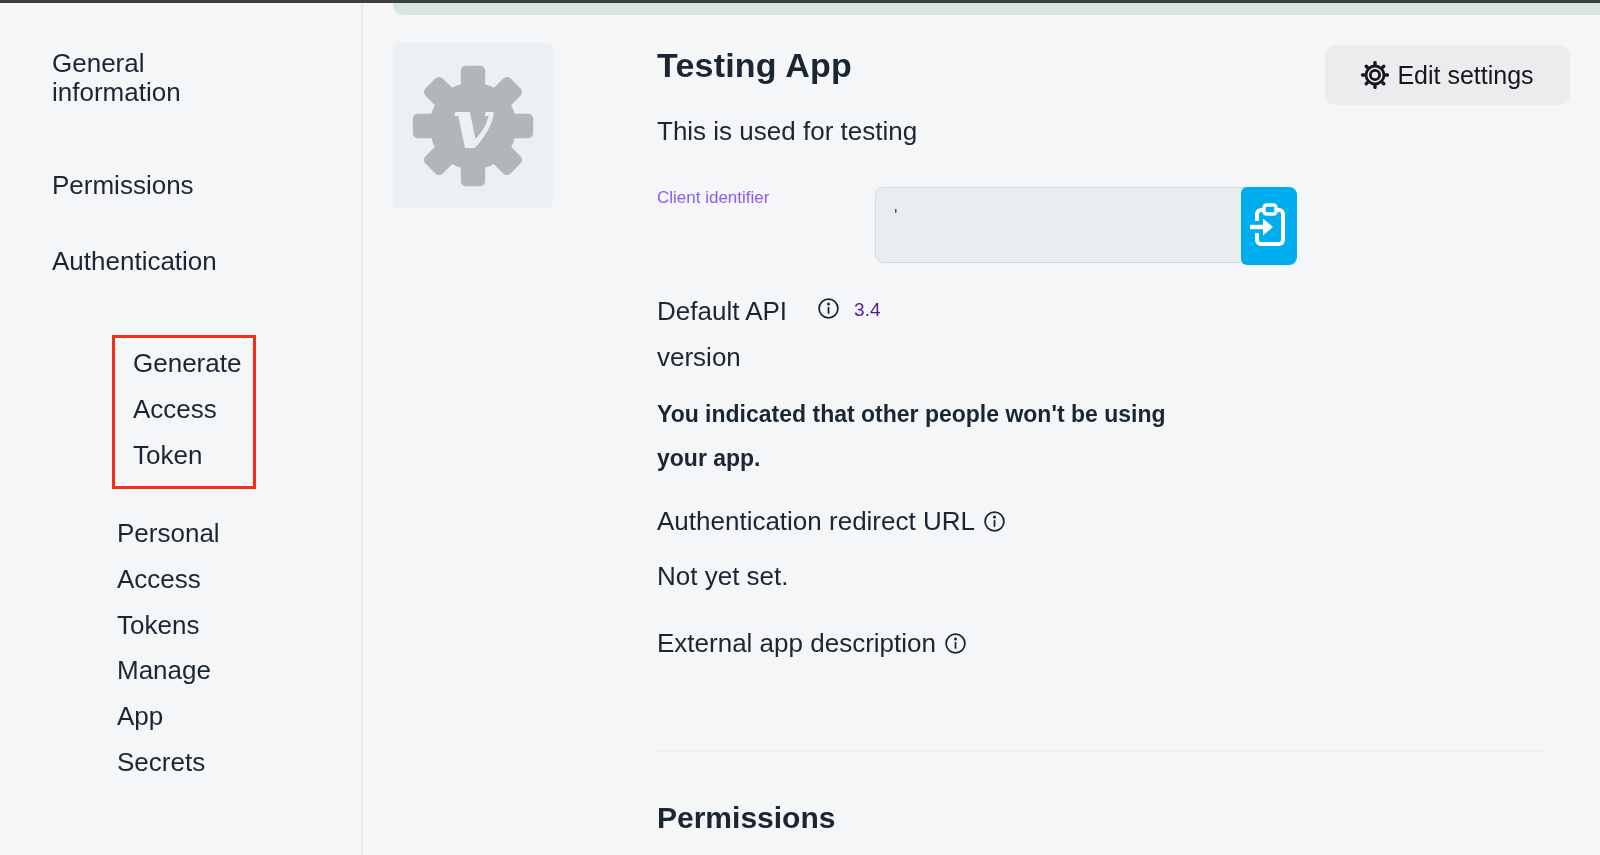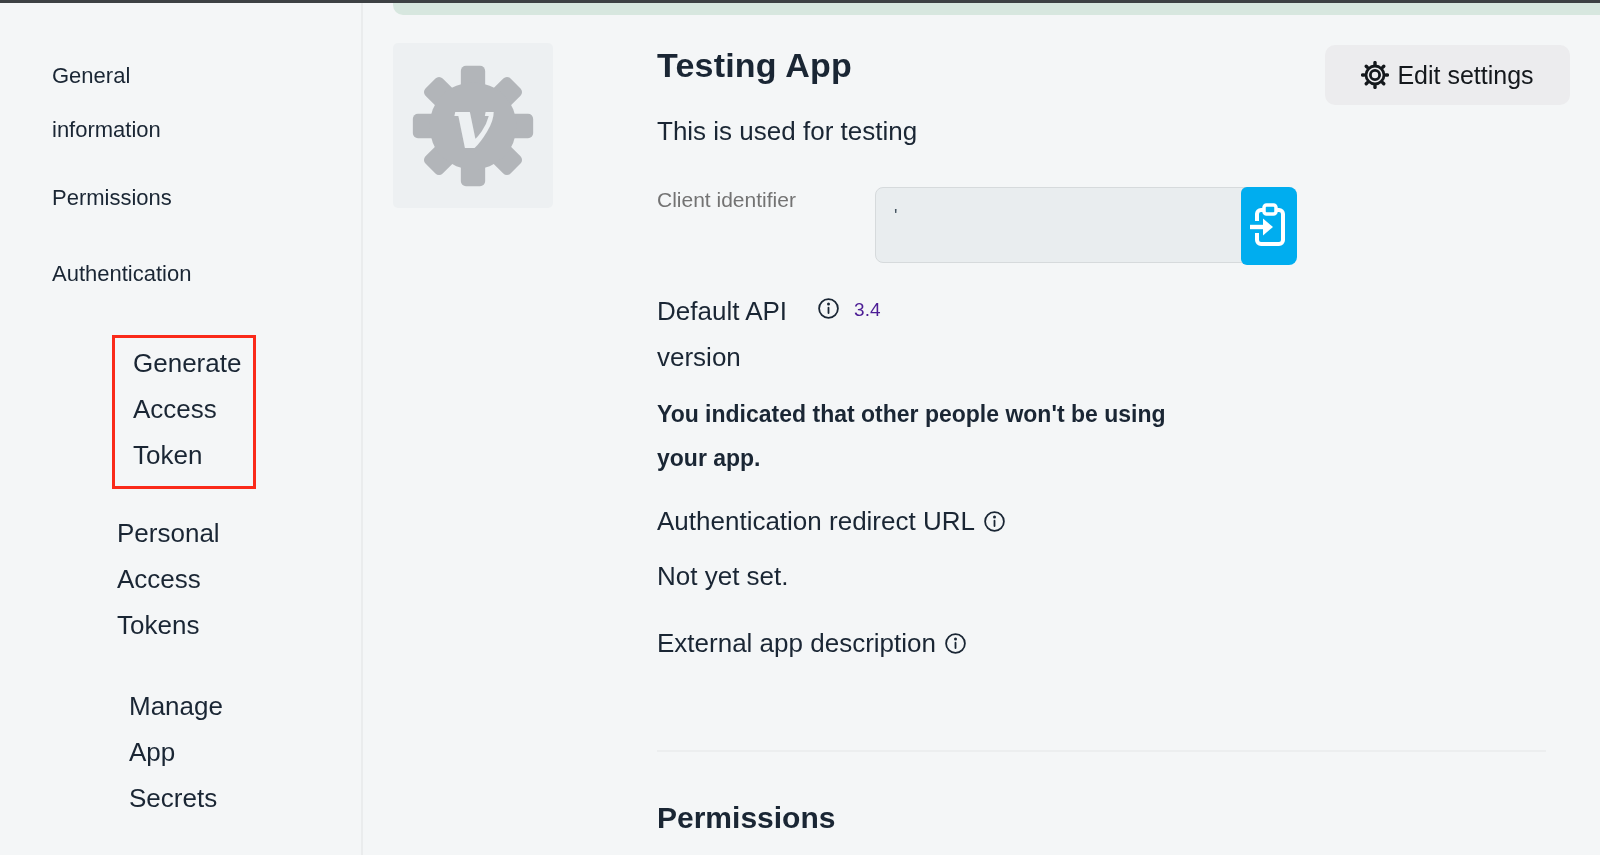--- a/index.html
+++ b/index.html
@@ -5,41 +5,41 @@
   * { margin:0; padding:0; box-sizing:border-box; }
   body { font-family:"Liberation Sans", sans-serif; background:#f4f6f7; }
   #screen { position:relative; width:1600px; height:855px; background:#f4f6f7; overflow:hidden; color:#1a2634; }
 
   
   #topbar  { position:absolute; left:0; top:0; width:1600px; height:3px; background:#3d4144; }
   #mintbar { position:absolute; left:393px; top:3px; right:0; height:12px; background:#d7e7df; border-bottom-left-radius:10px; }
   #vdivider{ position:absolute; left:361px; top:3px; width:2px; height:852px; background:#eaeced; }
 
   
-  .side-item { position:absolute; left:52px; font-size:22px; line-height:54px; color:#1a2634; cursor:pointer; white-space:pre-line; }
+  .side-item { position:absolute; left:52px; font-size:26px; line-height:29px; color:#1a2634; cursor:pointer; white-space:pre-line; }
   #nav-general     { top:49px;  width:210px; }
   #nav-permissions { top:171px; }
   #nav-auth        { top:247px; }
   .side-sub { position:absolute; left:117px; font-size:26px; line-height:46px; cursor:pointer; white-space:pre-line; }
   #nav-generate { left:112px; top:335px; border:3px solid #fa2a1a; padding:2px 12px 8px 18px; }
   #nav-personal { top:510px; }
-  #nav-manage   { top:683px;margin-left:12px; }
+  #nav-manage   { top:647px; }
 
   
   .abs { position:absolute; }
   #app-icon { left:393px; top:43px; width:160px; height:165px; background:#edf0f2; border-radius:5px;
               display:flex; align-items:center; justify-content:center; }
   #app-title { left:657px; top:46px; font-size:34px; font-weight:600; letter-spacing:.2px; }
   #app-desc  { left:657px; top:116px; font-size:26px; }
 
   #edit-btn { left:1325px; top:45px; width:245px; height:60px; background:#ececee; border:none; border-radius:10px;
               display:flex; align-items:center; justify-content:center; gap:8px; font-size:25px; color:#14181c;
               font-family:"Liberation Sans", sans-serif; cursor:pointer; }
 
-  #client-label { left:657px; top:188px; font-size:21px; color:#737373; }
+  #client-label { left:657px; top:188px; font-size:17px; color:#8b5cf6; }
   #client-input { left:875px; top:187px; width:422px; height:76px; background:#e9edef;
                   border:1px solid #d6dadc; border-radius:8px; cursor:text; }
   #client-input .redacted { position:absolute; left:18px; top:18px; font-size:18px; color:#44535f; }
   #copy-btn { position:absolute; right:-1px; top:-1px; width:56px; height:78px; background:#00adef; border:none;
               border-radius:6px 8px 8px 6px; display:flex; align-items:center; justify-content:center; cursor:pointer; }
 
   #api-row { left:657px; top:288px; display:flex; align-items:flex-start; }
   #api-row .api-label { font-size:26px; line-height:46px; white-space:pre-line; }
   #api-row .info-icon { margin-left:30px; margin-top:9px; }
   #api-row .api-value { font-size:19px; margin-left:14px; margin-top:11px; color:#4c1d95; }

